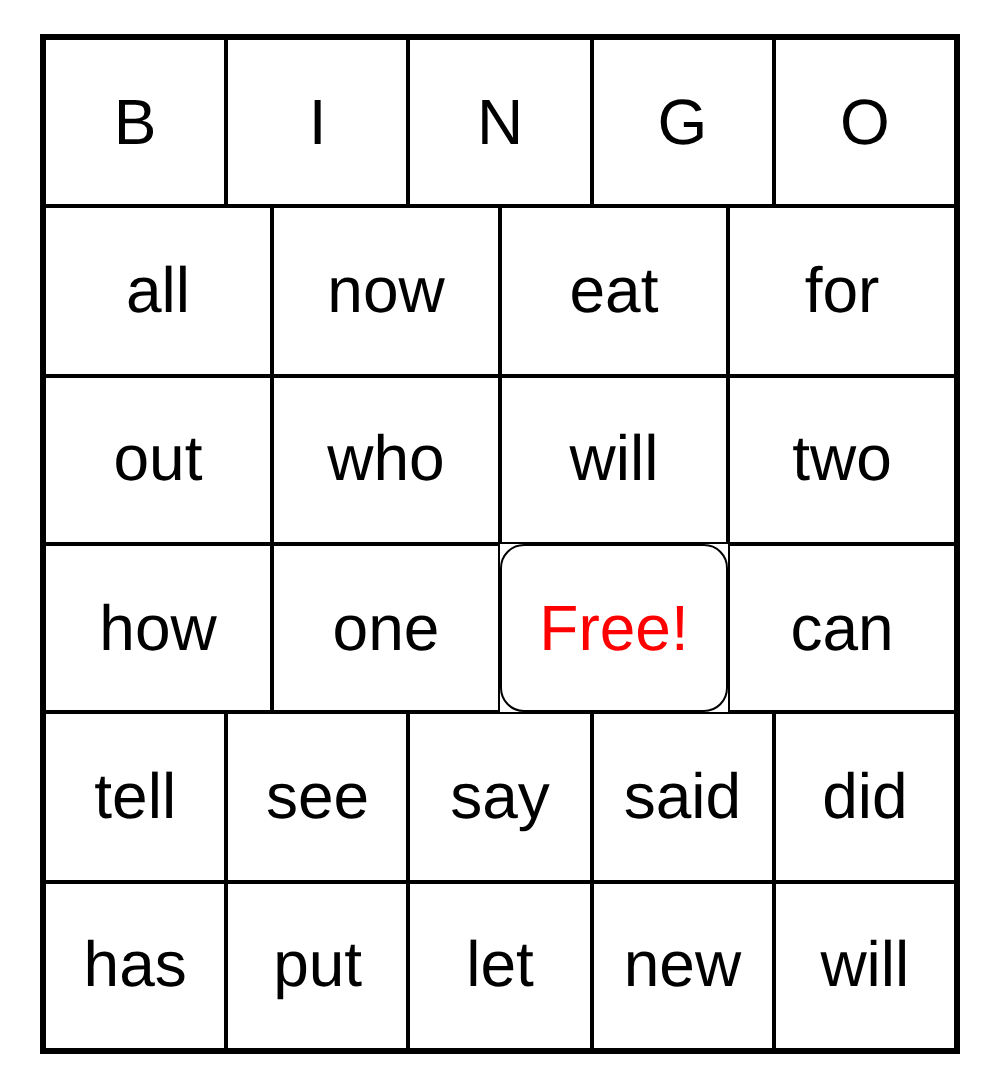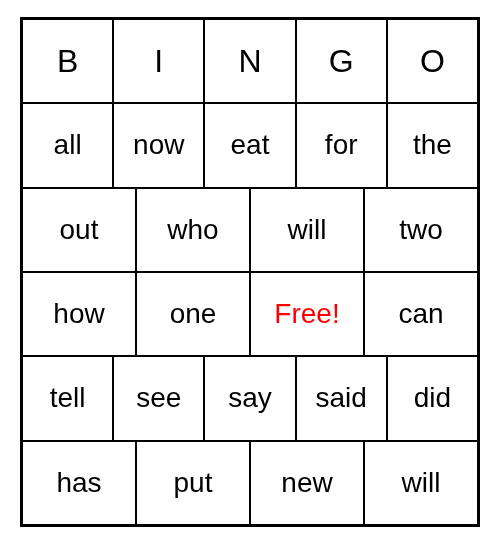--- a/index.html
+++ b/index.html
@@ -30,52 +30,52 @@
       display: flex;
       flex: 1;
     }
 
     .bingo-cell {
       flex: 1;
       border: 1px solid #000;
       display: flex;
       align-items: center;
       justify-content: center;
-      font-size: 28px;
+      font-size: 32px;
     }
 
     .header-cell {
       font-size: 32px;
       font-weight: normal;
       font-family: Arial, sans-serif;
     }
 
     .free-cell {
       color: red;
+      border-radius: 12px;
     }
   </style>
 </head>
 <body>
 
 <div class="bingo-card">
 
   <div class="bingo-row">
     <div class="bingo-cell header-cell">B</div>
     <div class="bingo-cell header-cell">I</div>
     <div class="bingo-cell header-cell">N</div>
     <div class="bingo-cell header-cell">G</div>
     <div class="bingo-cell header-cell">O</div>
   </div>
 
   <div class="bingo-row">
     <div class="bingo-cell">all</div>
     <div class="bingo-cell">now</div>
     <div class="bingo-cell">eat</div>
     <div class="bingo-cell">for</div>
-    <div class="bingo-cell">the</div>
   </div>
 
   <div class="bingo-row">
     <div class="bingo-cell">out</div>
     <div class="bingo-cell">who</div>
     <div class="bingo-cell">will</div>
     <div class="bingo-cell">two</div>
   </div>
 
   <div class="bingo-row">
@@ -89,16 +89,17 @@
     <div class="bingo-cell">tell</div>
     <div class="bingo-cell">see</div>
     <div class="bingo-cell">say</div>
     <div class="bingo-cell">said</div>
     <div class="bingo-cell">did</div>
   </div>
 
   <div class="bingo-row">
     <div class="bingo-cell">has</div>
     <div class="bingo-cell">put</div>
+    <div class="bingo-cell">let</div>
     <div class="bingo-cell">new</div>
     <div class="bingo-cell">will</div>
   </div>
 </div>
 
 </body></html>

